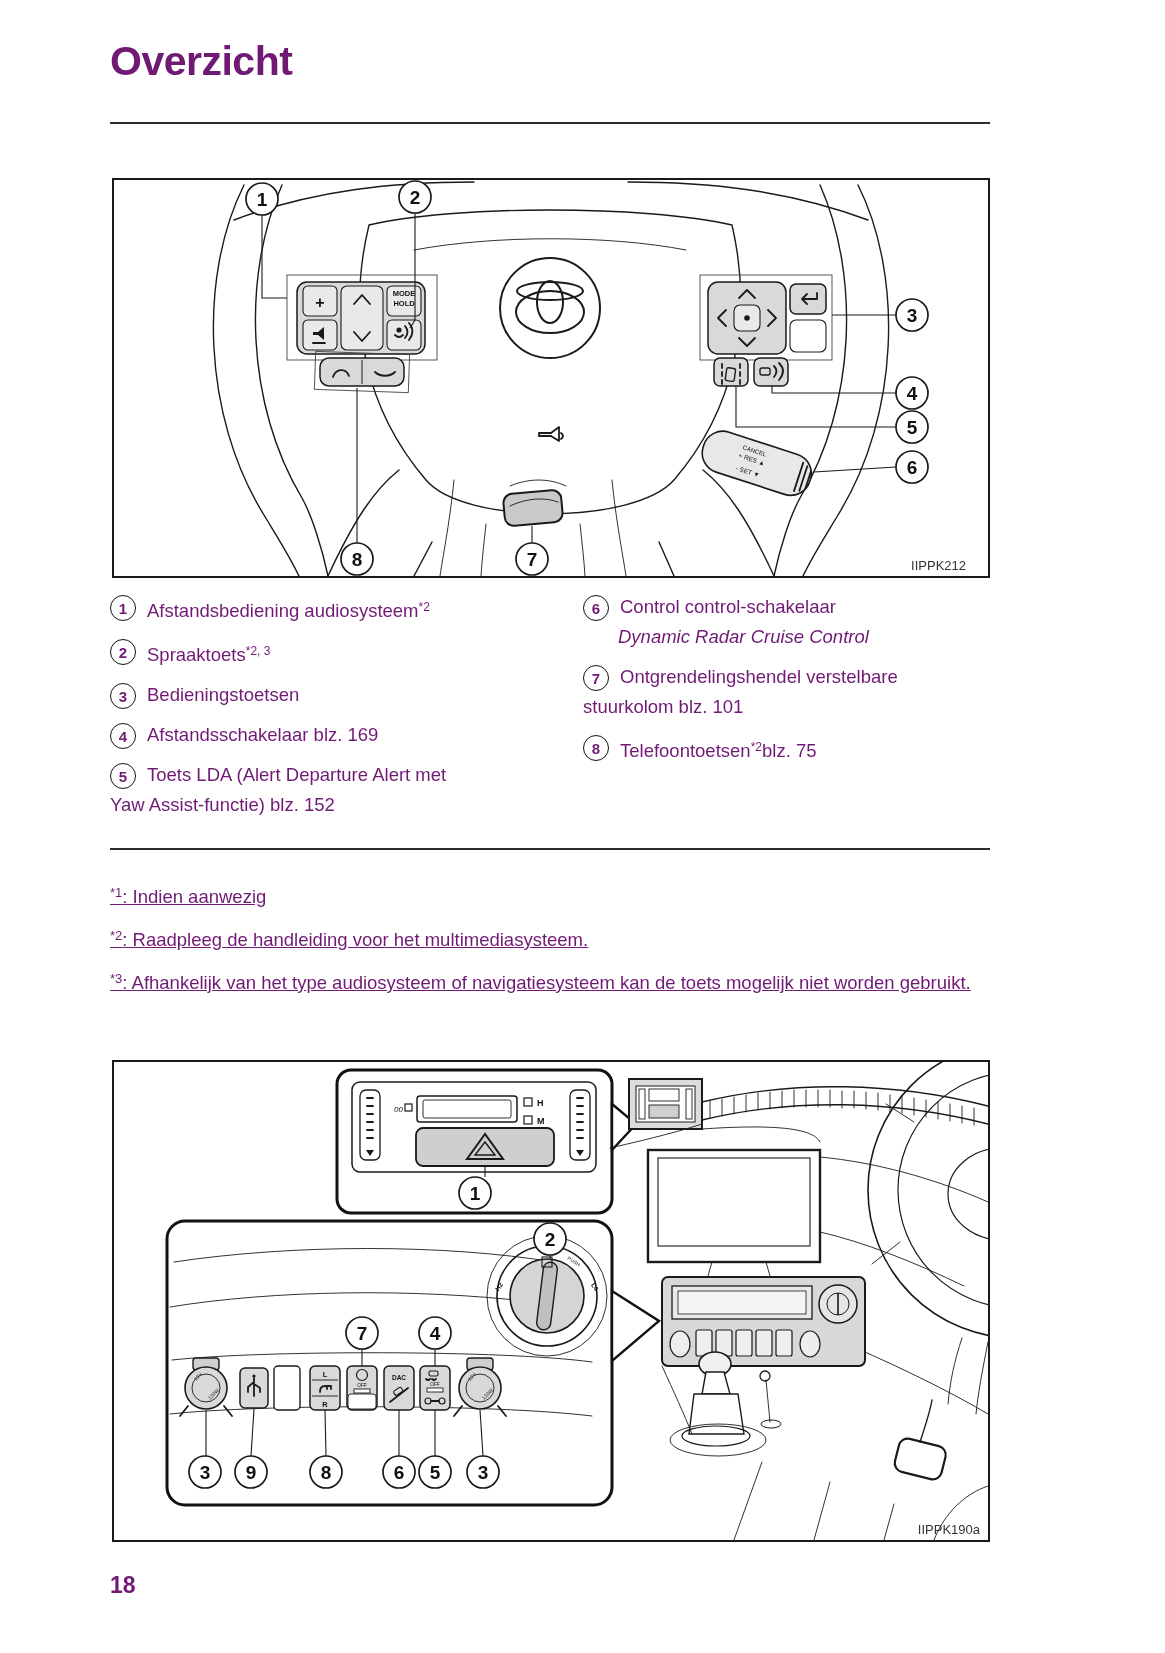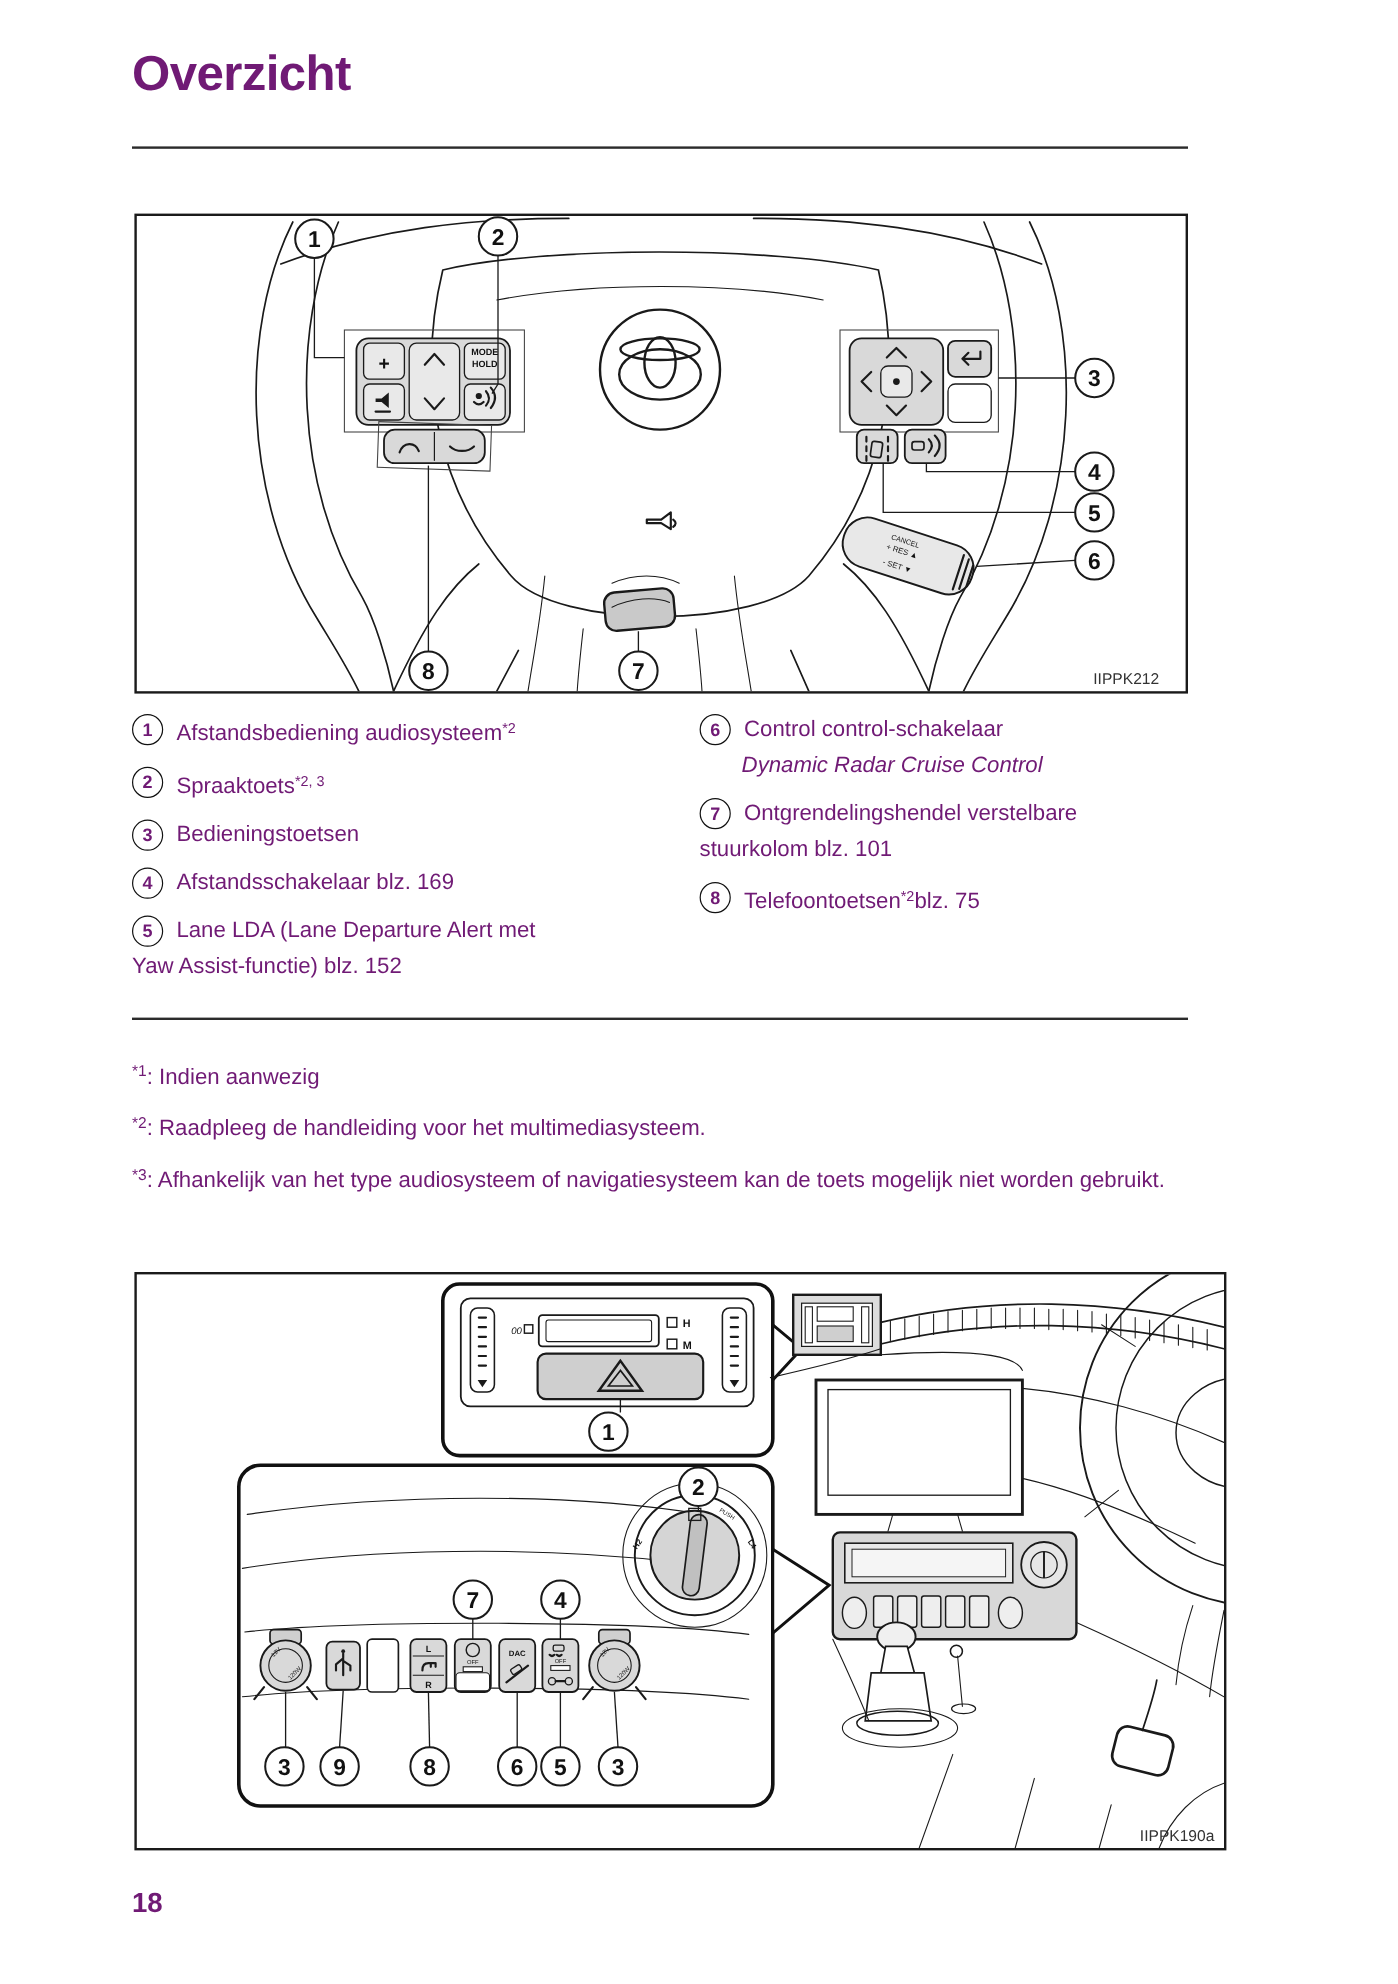--- a/index.html
+++ b/index.html
@@ -4,21 +4,21 @@
 <style>
   html,body{margin:0;padding:0;background:#ffffff;}
   .page{position:relative;width:1165px;height:1653px;background:#fff;
         font-family:"Liberation Sans",sans-serif;color:#701a75;overflow:hidden;}
   .page-title{position:absolute;left:110px;top:38px;font-size:41px;font-weight:800;letter-spacing:-0.5px;}
   .hrule{position:absolute;left:110px;width:880px;background:#2b2b2b;}
   .rule-top{top:122px;height:2px;}
   .rule-mid{top:848px;height:2px;}
   .figure{position:absolute;left:112px;border:2px solid #1a1a1a;background:#fff;}
   .figure1{top:178px;width:874px;height:396px;}
-  .figure2{top:1060px;width:874px;height:478px;padding-left:32px;}
+  .figure2{top:1060px;width:874px;height:478px;}
   svg{display:block;}
   svg text{font-family:"Liberation Sans",sans-serif;fill:#111;}
   .fig-line{stroke:#1a1a1a;stroke-width:1.4;fill:none;stroke-linecap:round;}
   .thin{stroke-width:0.9;}
   .leader{stroke:#1a1a1a;stroke-width:1.1;fill:none;}
   .callout circle{fill:#fff;stroke:#1a1a1a;stroke-width:1.7;}
   .callout text{font-size:19px;font-weight:600;text-anchor:middle;}
   .btn{fill:#d9d9d9;stroke:#1a1a1a;stroke-width:1.5;}
   .cell{fill:#e9e9e9;stroke:#1a1a1a;stroke-width:1.1;}
   .whitecell{fill:#ffffff;stroke:#1a1a1a;stroke-width:1.1;}
@@ -29,21 +29,21 @@
   .col-right{position:absolute;left:473px;top:0;width:407px;}
   .lg-item{margin-bottom:10px;}
   .lg-first{display:flex;align-items:flex-start;gap:11px;}
   .lg-num{flex:0 0 auto;width:24px;height:24px;border:1.6px solid #111;border-radius:50%;
           display:flex;align-items:center;justify-content:center;font-size:15px;font-weight:700;margin-top:3px;}
   .lg-text{font-size:18.5px;line-height:30px;}
   .lg-cont{font-size:18.5px;line-height:30px;}
   .lg-cont.ind{margin-left:35px;font-style:italic;}
   sup.s{font-size:12px;vertical-align:6px;}
   .footnotes{position:absolute;left:110px;top:878px;width:880px;font-size:18.5px;line-height:30px;}
-  .fn{margin-bottom:9px;}
+  .fn{margin-bottom:9px;text-decoration:underline;}
   .fn sup.s{font-size:13px;}
   .page-num{position:absolute;left:110px;top:1572px;font-size:23px;font-weight:700;}
 </style>
 </head>
 <body>
 
 <div class="page">
 
   <div class="page-title">Overzicht</div>
   <div class="hrule rule-top"></div>
@@ -229,21 +229,21 @@
       </div>
       <div class="lg-item">
         <div class="lg-first">
             <span class="lg-num">4</span>
           <span class="lg-text">Afstandsschakelaar blz. 169</span>
           </div>
       </div>
       <div class="lg-item">
         <div class="lg-first">
             <span class="lg-num">5</span>
-          <span class="lg-text">Lane LDA (Lane Departure Alert met</span>
+          <span class="lg-text">Toets LDA (Alert Departure Alert met</span>
           </div>
         <div class="lg-cont">Yaw Assist-functie) blz. 152</div>
       </div>
     </div>
     <div class="col-right">
       <div class="lg-item">
         <div class="lg-first">
             <span class="lg-num">6</span>
           <span class="lg-text">Control control-schakelaar</span>
           </div>

